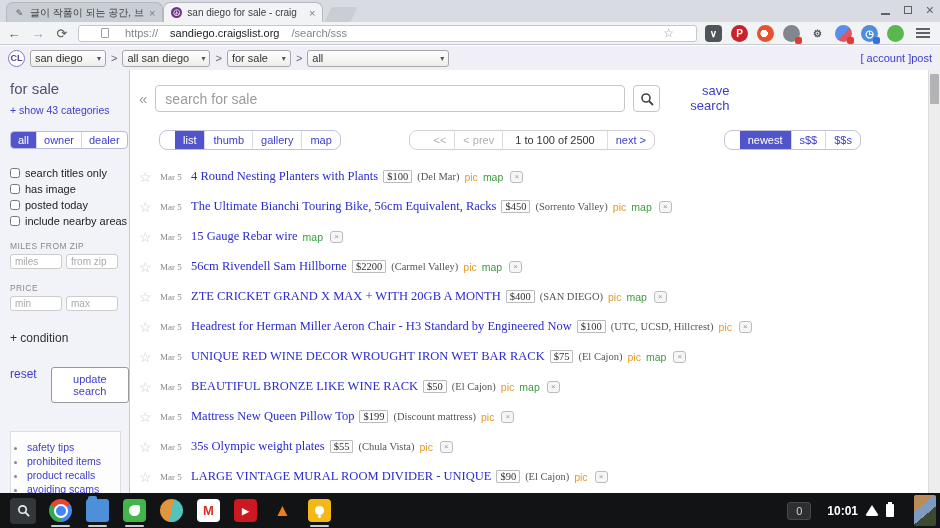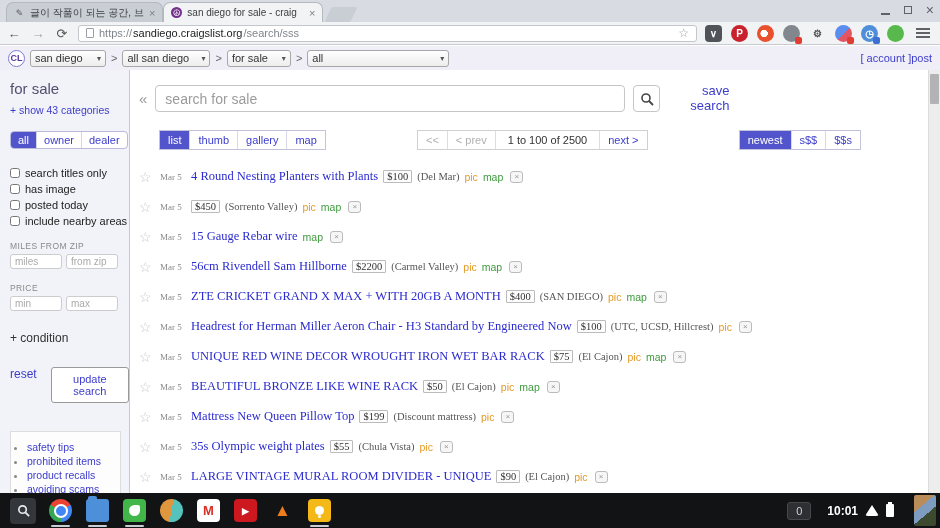--- a/index.html
+++ b/index.html
@@ -18,21 +18,21 @@
   .fav-peace { background:#73308a; color:#fff; font-size:9px; }
   .newtab { width:26px; height:15px; background:#c9cdd4; margin-left:5px; transform:skewX(-25deg); border-radius:2px; }
   #winctl { position:absolute; right:6px; top:3px; display:flex; gap:14px; align-items:center; }
   .winbtn { color:#5f6368; font-size:11px; line-height:1; }
   .min-bar { width:9px; height:2px; background:#5f6368; margin-top:8px; }
   .restore-box { width:8px; height:8px; border:1.5px solid #5f6368; }
 
   #toolbar { position:absolute; left:0; top:22px; width:940px; height:23px; background:#f2f3f5; border-bottom:1px solid #c7cacf; display:flex; align-items:center; padding:0 6px; gap:8px; }
   .navbtn { font-size:13px; color:#555; width:16px; text-align:center; }
   .navbtn.fwd { color:#9aa0a6; }
-  #omnibox { flex:1; height:17px; background:#fff; border:1px solid #c3c7cc; border-radius:3px; display:flex; align-items:center; padding:0 7px; gap:5px; font-size:11px; }
+  #omnibox { flex:1; height:17px; background:#fff; border:1px solid #c3c7cc; border-radius:3px; display:flex; align-items:center; padding:0 22px; gap:16px; font-size:11px; }
   .doc-icon { width:8px; height:10px; border:1px solid #9aa0a6; border-radius:1px; flex:none; }
   .url-scheme, .url-path { color:#80868b; }
   .url-host { color:#202124; }
   #omnibox .spacer { flex:1; }
   .bm-star { color:#9aa0a6; font-size:12px; }
   .ext { width:17px; height:17px; border-radius:50%; position:relative; display:flex; align-items:center; justify-content:center; font-size:10px; font-weight:bold; flex:none; }
   .ext.sq { border-radius:4px; }
   .ext .badge { position:absolute; right:-2px; bottom:-2px; width:7px; height:7px; border-radius:2px; }
   .menu-bars { width:14px; height:2px; background:#5f6368; box-shadow:0 -4px 0 #5f6368, 0 4px 0 #5f6368; margin:0 4px; }
 
@@ -76,21 +76,21 @@
   
   #search-row { display:flex; align-items:center; margin:14px 0 0 8px; gap:8px; }
   #collapse { color:#999; font-size:15px; }
   #search-input { width:470px; height:27px; border:1px solid #c6c6c6; border-radius:4px; font-size:14px; padding:0 9px; color:#333; }
   #search-input::placeholder { color:#9b9b9b; }
   #search-btn { width:27px; height:27px; border:1px solid #c6c6c6; border-radius:4px; background:#fff; display:flex; align-items:center; justify-content:center; }
   #save-search { font-size:13px; color:#3c3ccc; text-align:right; line-height:1.15; margin-left:22px; }
 
   
   #list-toolbar { display:flex; align-items:center; margin:16px 0 0 28px; font-size:11px; }
-  .group { display:inline-flex; border:1px solid #c2c2dd; border-radius:0; overflow:hidden; background:#fff; }
+  .group { display:inline-flex; border:1px solid #c2c2dd; border-radius:8px; overflow:hidden; background:#fff;padding-left:15px; }
   .gbtn { padding:3px 8px; color:#3c3ccc; border-left:1px solid #d8d8e8; }
   .gbtn:first-child { border-left:none; }
   .gbtn.on { background:#5254cc; color:#fff; }
   #pagegroup { margin-left:auto; margin-right:auto; border-color:#d0d0d0; }
   #pagegroup .gbtn { border-left-color:#ddd; }
   .pg-dis { color:#b0b0b0; }
   .pg-range { color:#333; padding:3px 12px; }
   .pg-next { color:#3c3ccc; }
   #sortgroup { margin-right:67px; }
 
@@ -307,20 +307,21 @@
           <a class="title">4 Round Nesting Planters with Plants</a>
           <span class="price">$100</span>
           <span class="loc">(Del Mar)</span>
           <a class="pic">pic</a>
           <a class="map">map</a>
           <span class="dismiss">×</span>
         </div>
         <div class="row">
           <span class="star">☆</span>
           <span class="date">Mar 5</span>
+          <a class="title">The Ultimate Bianchi Touring Bike, 56cm Equivalent, Racks</a>
           <span class="price">$450</span>
           <span class="loc">(Sorrento Valley)</span>
           <a class="pic">pic</a>
           <a class="map">map</a>
           <span class="dismiss">×</span>
         </div>
         <div class="row">
           <span class="star">☆</span>
           <span class="date">Mar 5</span>
           <a class="title">15 Gauge Rebar wire</a>

